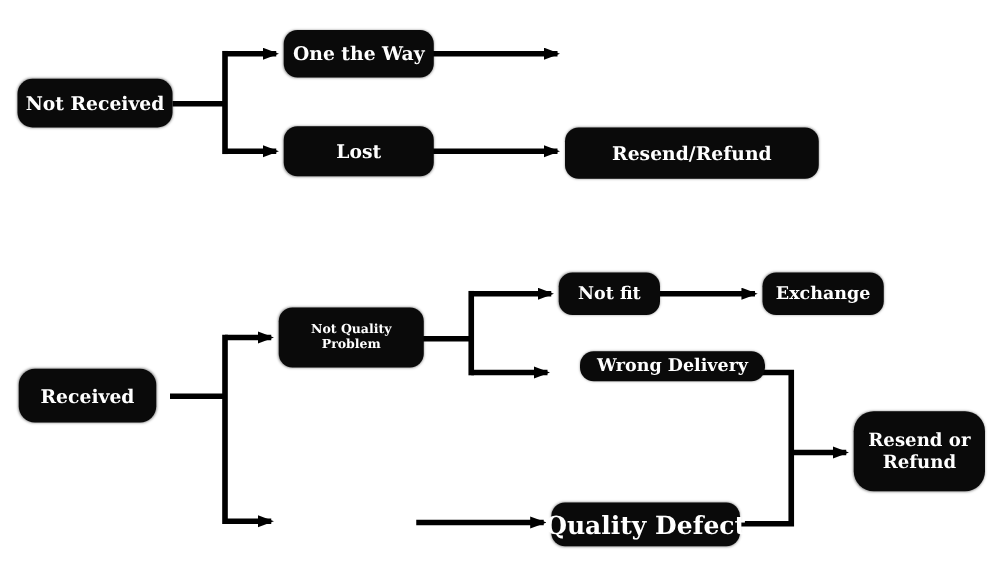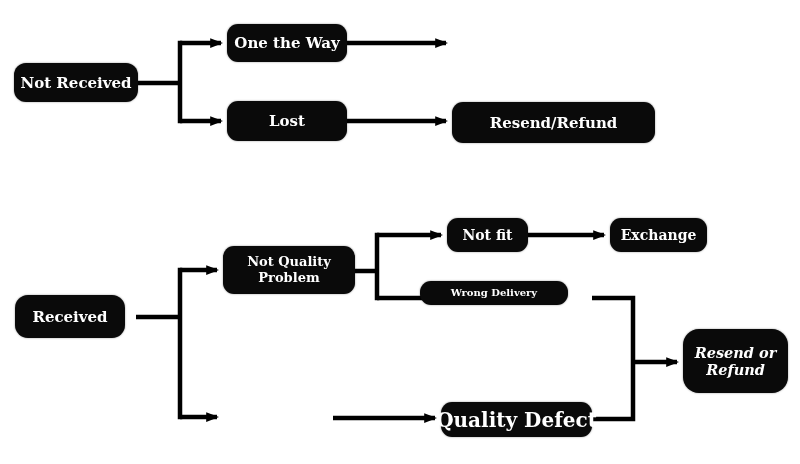--- a/index.html
+++ b/index.html
@@ -43,27 +43,27 @@
 
   
   .n-not-received    { left: 14px;  top: 63px;  width: 124px; height: 39px; border-radius: 12px; }
   .n-one-the-way     { left: 227px; top: 24px;  width: 120px; height: 38px; }
   .n-lost            { left: 227px; top: 101px; width: 120px; height: 40px; }
   .n-please-wait     { left: 452px; top: 23px;  width: 203px; height: 41px; font-size: 14px; }
   .n-resend-refund   { left: 452px; top: 102px; width: 203px; height: 41px; }
 
   
   .n-received        { left: 15px;  top: 295px; width: 110px; height: 43px; border-radius: 13px; }
-  .n-not-quality     { left: 223px; top: 246px; width: 132px; height: 48px; font-size: 13px; }
+  .n-not-quality     { left: 223px; top: 246px; width: 116px; height: 48px; font-size: 10px; }
   .n-quality-problem { left: 223px; top: 393px; width: 110px; height: 47px; font-size: 14.5px; }
   .n-not-fit         { left: 447px; top: 218px; width: 81px;  height: 34px; font-size: 14px; }
   .n-exchange        { left: 610px; top: 218px; width: 97px;  height: 34px; font-size: 14px; }
-  .n-wrong-delivery  { left: 420px; top: 281px; width: 148px; height: 17px; font-size: 10px; }
+  .n-wrong-delivery  { left: 464px; top: 281px; width: 148px; height: 17px; font-size: 14px; }
   .n-quality-defect  { left: 441px; top: 402px; width: 151px; height: 35px; font-size: 20px; }
-  .n-resend-or-refund{ left: 683px; top: 329px; width: 105px; height: 64px; font-size: 14.5px; border-radius: 16px; font-style: italic; }
+  .n-resend-or-refund{ left: 683px; top: 329px; width: 105px; height: 64px; font-size: 14.5px; border-radius: 16px; }
 </style>
 </head>
 <body>
 
 <div id="canvas">
 
   <svg id="connectors" viewBox="0 0 800 464" xmlns="http://www.w3.org/2000/svg">
     <defs>
       <marker id="ah" viewBox="0 0 12 9" markerWidth="13" markerHeight="10" refX="10" refY="4.5" orient="auto" markerUnits="userSpaceOnUse">
         <path d="M0,0 L12,4.5 L0,9 Z" fill="#000000"></path>

